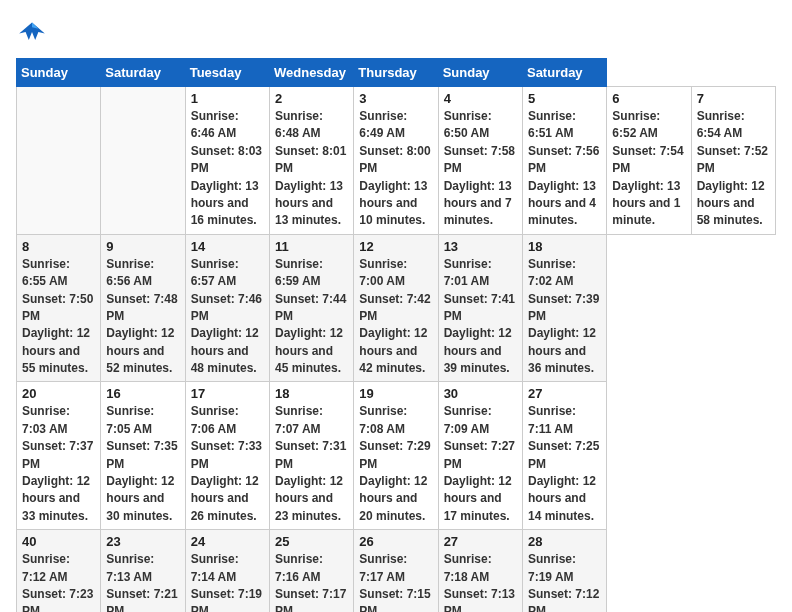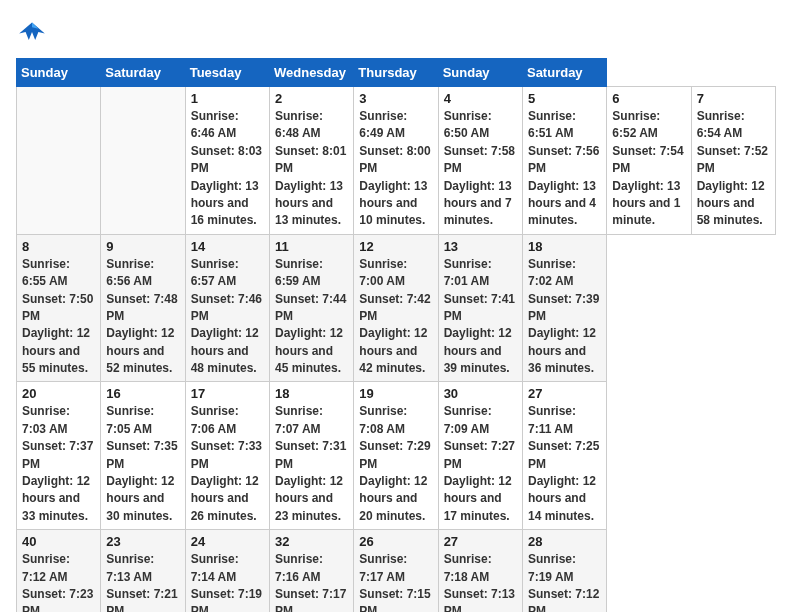--- a/index.html
+++ b/index.html
@@ -316,21 +316,21 @@
       </td>
         <td>
         <span class="day-num">24</span>
         <div class="day-info">
           Sunrise: 7:14 AM<br>
           Sunset: 7:19 PM<br>
           Daylight: 12 hours and 4 minutes.
         </div>
       </td>
         <td>
-        <span class="day-num">32</span>
+        <span class="day-num">25</span>
         <div class="day-info">
           Sunrise: 7:16 AM<br>
           Sunset: 7:17 PM<br>
           Daylight: 12 hours and 1 minute.
         </div>
       </td>
         <td>
         <span class="day-num">26</span>
         <div class="day-info">
           Sunrise: 7:17 AM<br>

